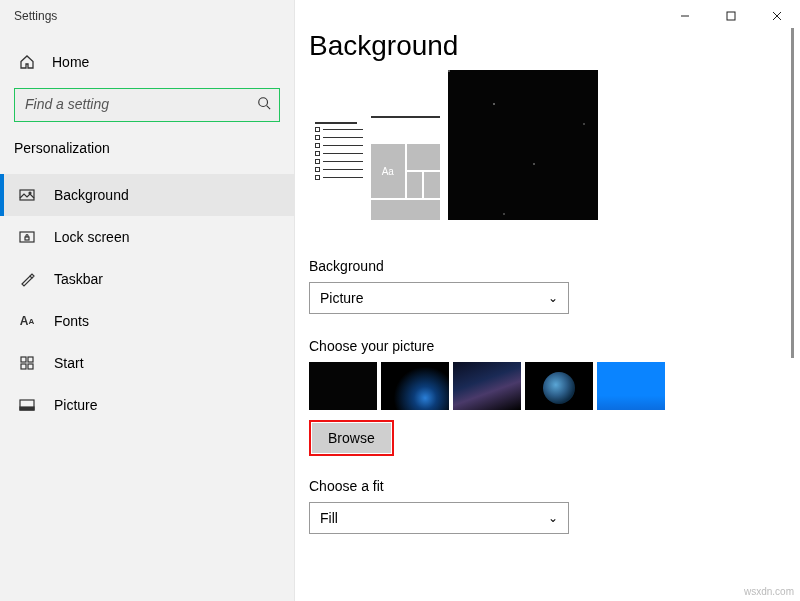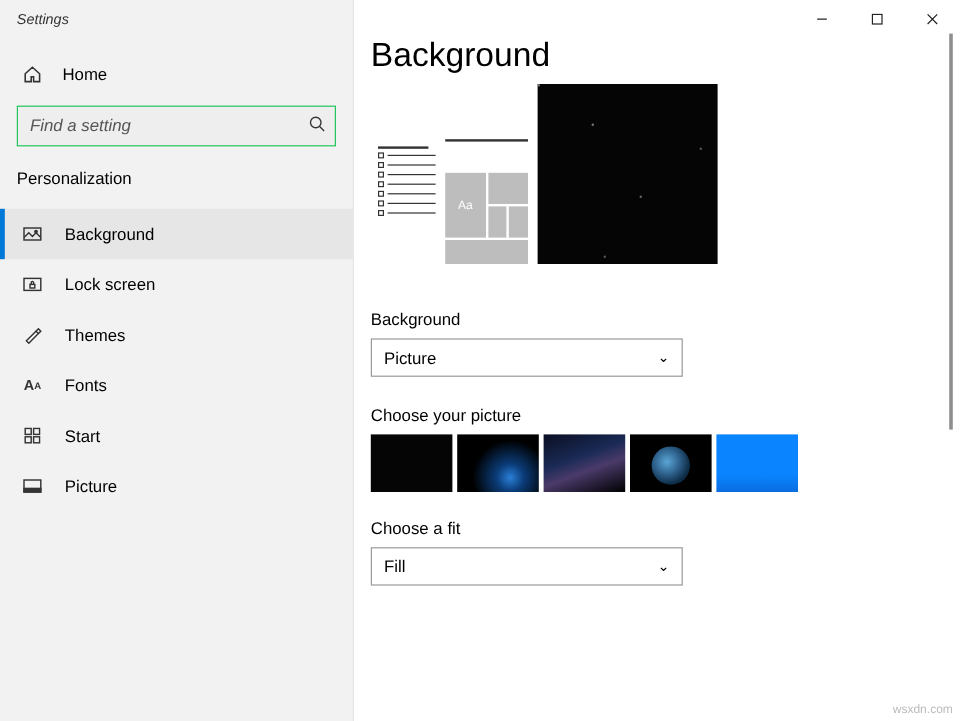--- a/index.html
+++ b/index.html
@@ -21,21 +21,20 @@
     border-right: 1px solid #e6e6e6;
     padding-top: 0;
   }
   .titlebar {
     height: 32px;
     display: flex;
     align-items: center;
     padding-left: 14px;
     font-size: 12px;
     color: #333;
-    font-style: italic;
   }
   .winbtns {
     position: absolute;
     top: 0; right: 0;
     display: flex;
   }
   .winbtn {
     width: 46px; height: 32px;
     display: flex; align-items: center; justify-content: center;
   }
@@ -194,21 +193,21 @@
         </span>
         <span>Lock screen</span>
       </li>
       <li class="nav-item">
         <span class="icon">
           <svg width="16" height="16" viewBox="0 0 16 16" fill="none" stroke="#333" stroke-width="1.2">
               <path d="M3 13 L11 5 L13 7 L5 15 Z"></path>
               <path d="M11 5 L13 3 L15 5 L13 7"></path>
             </svg>
         </span>
-        <span>Themes</span>
+        <span>Taskbar</span>
       </li>
       <li class="nav-item">
         <span class="icon" style="font-size:12px; font-weight:bold; color:#333;">A<span style="font-size:8px;">A</span></span>
         <span>Fonts</span>
       </li>
       <li class="nav-item">
         <span class="icon">
           <svg width="14" height="14" viewBox="0 0 14 14" fill="none" stroke="#333" stroke-width="1.2">
               <rect x="1" y="1" width="5" height="5"></rect>
               <rect x="8" y="1" width="5" height="5"></rect>
@@ -306,20 +305,23 @@
 
     <div class="field-label" style="margin-top:24px;">Choose your picture</div>
     <div class="thumbs">
       <div class="thumb t0"></div>
       <div class="thumb t1"></div>
       <div class="thumb t2"></div>
       <div class="thumb t3"></div>
       <div class="thumb t4"></div>
     </div>
 
+    <div class="browse-wrap">
+      <button class="browse-btn">Browse</button>
+    </div>
 
     <div class="field-label" style="margin-top:22px;">Choose a fit</div>
     <div class="dropdown">
       <span>Fill</span>
       <span class="chev">⌄</span>
     </div>
 
     <div class="scrollbar"></div>
   </div>
 </div>

